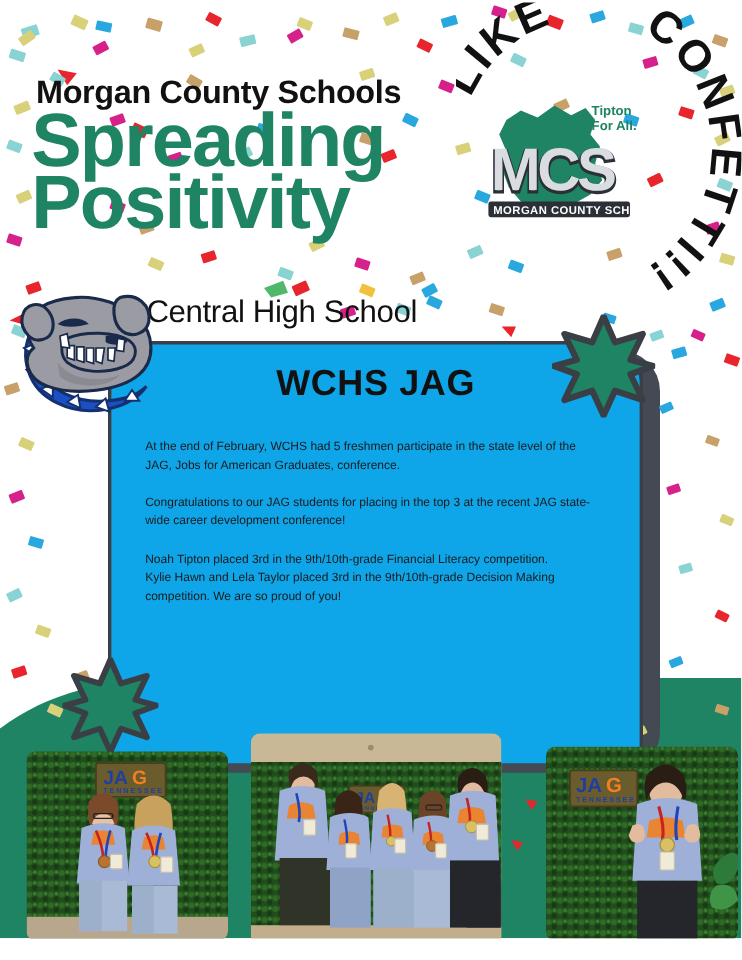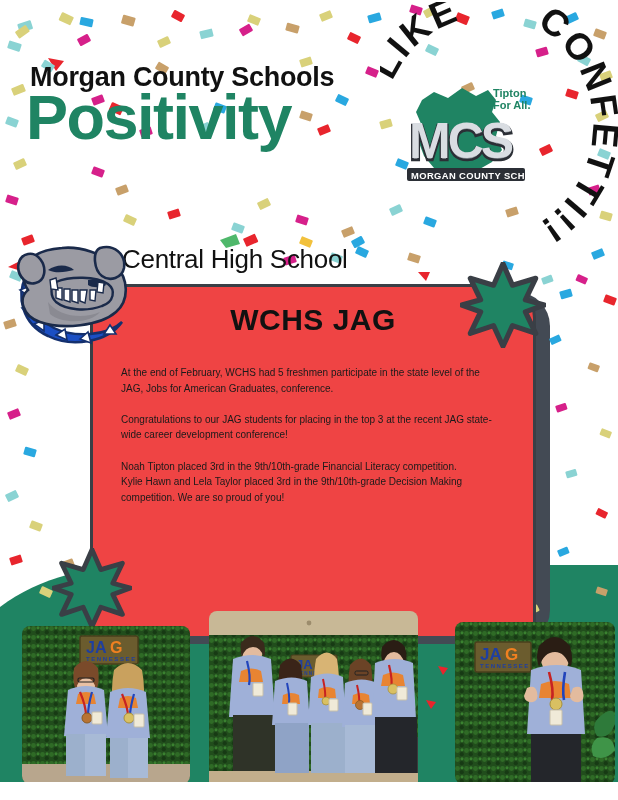--- a/index.html
+++ b/index.html
@@ -44,21 +44,21 @@
   
   .bulldog{position:absolute;left:4px;top:232px;width:136px;height:116px;z-index:6;}
 
   
   .panel-shadow{
     position:absolute;left:104px;top:292px;width:446px;height:352px;
     background:#434a54;border-radius:0 34px 34px 0;z-index:2;
   }
   .panel{
     position:absolute;left:90px;top:284px;width:446px;height:352px;
-    background:#ef4444;border:3px solid #3a3f46;border-radius:0 34px 0 0;
+    background:#0ea5e9;border:3px solid #3a3f46;border-radius:0 34px 0 0;
     border-left-width:3px;border-bottom:none;z-index:4;box-sizing:border-box;
   }
   .panel-title{
     position:absolute;left:0;right:0;top:16px;text-align:center;
     font-size:30px;font-weight:bold;color:#111;letter-spacing:0.5px;
   }
   .panel-body{
     position:absolute;left:28px;right:32px;top:62px;
     font-size:10px;line-height:1.56;color:#1a1a1a;
     white-space:pre-wrap;
@@ -194,20 +194,21 @@
         <rect x="424" y="218" width="12" height="8" rx="1" fill="#29a8e0" transform="rotate(20 430 222)"></rect>
         <rect x="540" y="146" width="12" height="8" rx="1" fill="#e8252d" transform="rotate(-26 546 150)"></rect>
         <rect x="426" y="46" width="12" height="8" rx="1" fill="#8ad3d3" transform="rotate(26 432 50)"></rect>
       </g>
     </svg>
   </div>
 
   <div class="hdr-district">Morgan County Schools</div>
 
   <div class="hdr-main">
+    <span class="l1">Spreading</span>
     <span class="l2">Positivity</span>
   </div>
 
   <div class="hdr-school">Central High School</div>
 
   <svg class="arc" viewBox="0 0 240 260">
     <defs>
       <path id="arcTop" d="M 10,86 A 108,108 0 0 1 150,20" fill="none"></path>
       <path id="arcRight" d="M 150,20 A 116,116 0 0 1 70,236" fill="none"></path>
     </defs>

